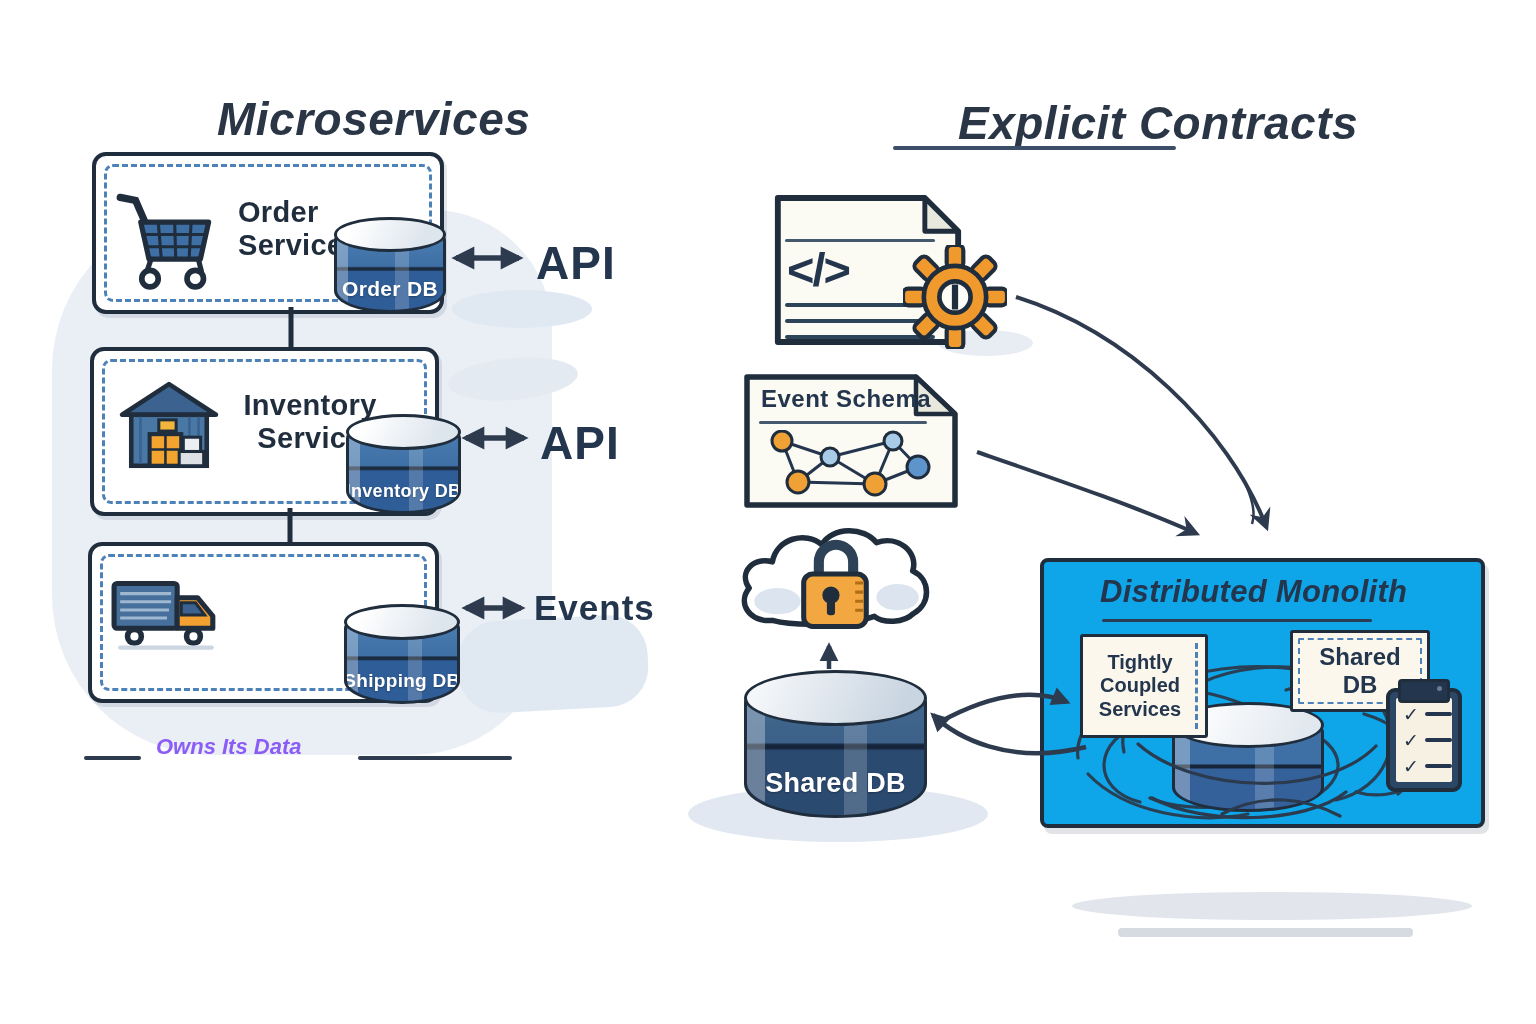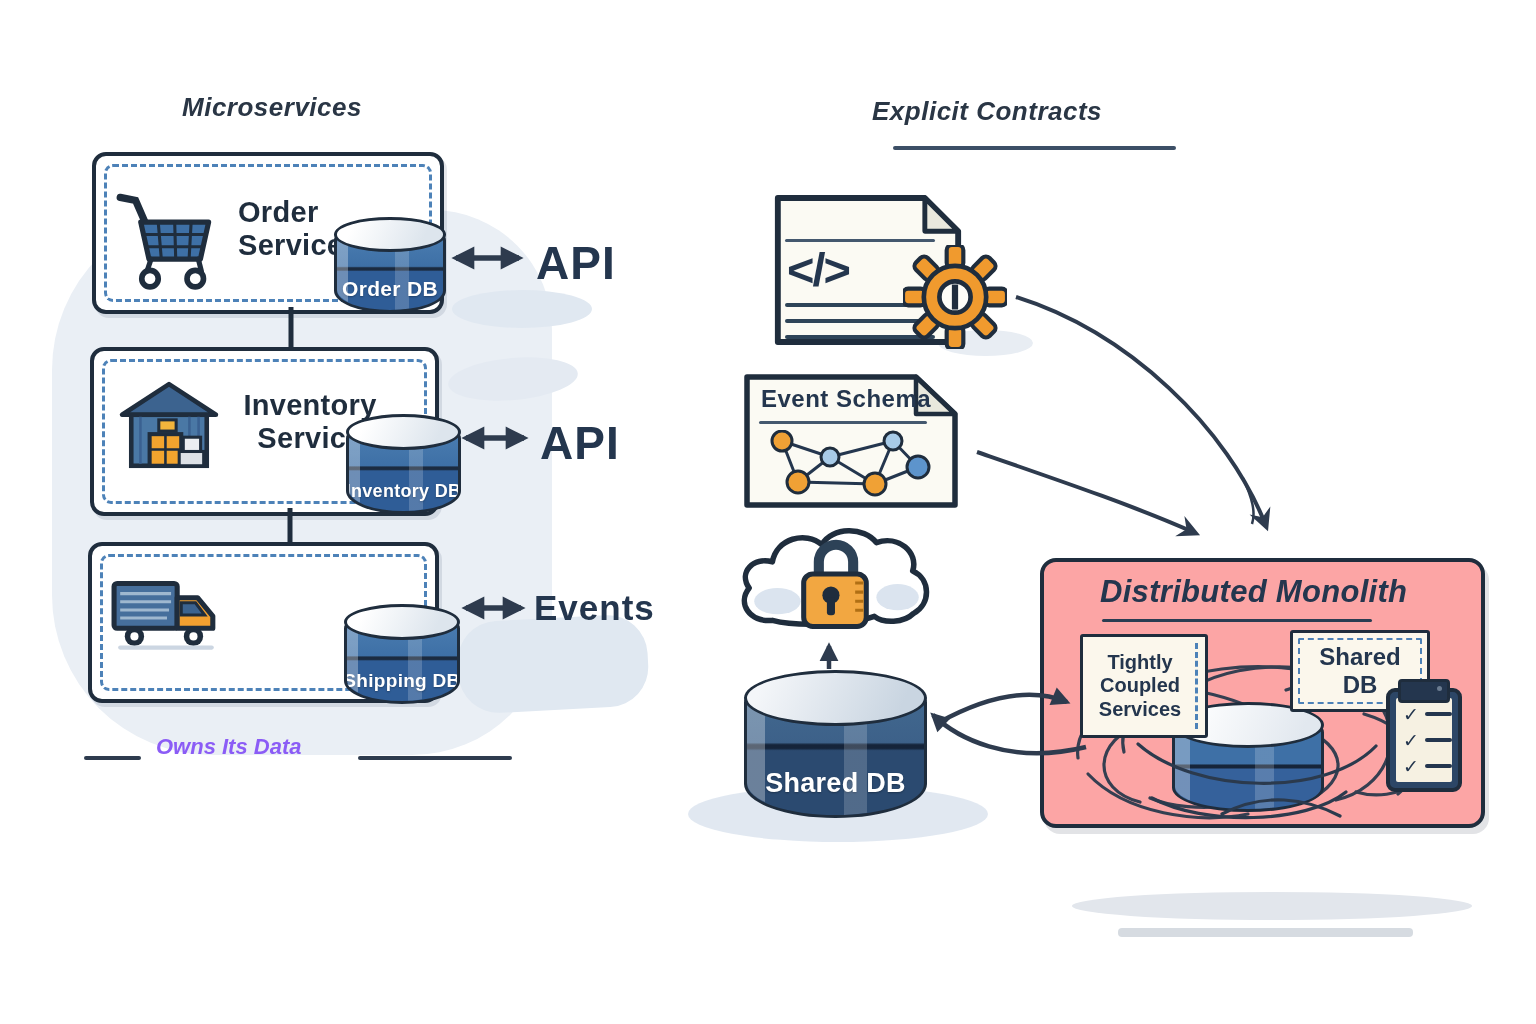--- a/index.html
+++ b/index.html
@@ -4,21 +4,21 @@
 <style>
   html,body{margin:0;padding:0;background:#ffffff;}
   #canvas{position:relative;width:1536px;height:1024px;background:#ffffff;overflow:hidden;
           font-family:"Liberation Sans","DejaVu Sans",sans-serif;color:#1f2d3d;}
   .abs{position:absolute;}
 
   
   .wash{position:absolute;z-index:0;}
 
   
-  .h-title{position:absolute;font-size:26px;font-weight:600;font-style:italic;color:#2a3645;letter-spacing:.5px;z-index:5;}
+  .h-title{position:absolute;font-size:46px;font-weight:600;font-style:italic;color:#2a3645;letter-spacing:.5px;z-index:5;margin-left:35px;}
   .underline{position:absolute;background:#3c4f66;border-radius:2px;z-index:5;}
 
   
   .svcbox{position:absolute;background:#ffffff;border:4px solid #1f2d3d;border-radius:14px;z-index:4;box-shadow:3px 4px 0 rgba(40,60,90,.12);}
   .svcbox .dash{position:absolute;inset:8px;border:3px dashed #4d82b8;border-radius:9px;}
   .svcname{position:absolute;font-size:29px;font-weight:600;color:#1f2d3d;line-height:1.15;letter-spacing:.3px;z-index:5;}
   .chlabel{position:absolute;font-size:46px;font-weight:700;color:#24364e;z-index:6;letter-spacing:1px;}
   .caption{position:absolute;font-size:22px;font-weight:600;font-style:italic;color:#8b5cf6;z-index:5;}
   .capline{position:absolute;height:4px;background:#2e3b4e;border-radius:2px;z-index:5;}
 
@@ -41,21 +41,21 @@
   .db .hl{position:absolute;inset:0;z-index:1;border-radius:inherit;
           background:linear-gradient(90deg,rgba(255,255,255,.30) 0 10%,rgba(255,255,255,0) 10% 55%,rgba(255,255,255,.18) 55% 68%,rgba(255,255,255,0) 68%);}
 
   
   .doc{position:absolute;z-index:4;}
   .doc .t{position:absolute;font-weight:800;color:#24364e;letter-spacing:.5px;}
   .doc .ln{position:absolute;background:#2e4458;border-radius:2px;}
   .code{position:absolute;font-weight:800;color:#24364e;letter-spacing:-2px;}
 
   
-  .monolith{position:absolute;background:#fca5a5;border:4px solid #1f2d3d;border-radius:16px;z-index:3;
+  .monolith{position:absolute;background:#0ea5e9;border:4px solid #1f2d3d;border-radius:8px;z-index:3;
             box-shadow:4px 6px 0 rgba(60,70,90,.15);}
   .mono-title{position:absolute;font-size:31px;font-weight:600;font-style:italic;color:#24364e;z-index:6;letter-spacing:.3px;}
   .innerbox{position:absolute;background:#fbf7ec;border:3px solid #1f2d3d;border-radius:3px;z-index:6;
             display:flex;align-items:center;justify-content:center;text-align:center;
             font-size:20px;font-weight:600;color:#24364e;line-height:1.18;}
   .innerbox.dashright::after{content:"";position:absolute;top:6px;bottom:6px;right:7px;border-right:3px dashed #4d82b8;}
   .innerbox.dashinset::before{content:"";position:absolute;inset:5px;border:2.5px dashed #4d82b8;border-radius:2px;}
 
   
   .clipboard{position:absolute;width:76px;height:104px;background:#2c4666;border:4px solid #1f2d3d;border-radius:9px;
@@ -153,21 +153,21 @@
         <span class="db-label" style="font-size:19px;">Shipping DB</span>
       </div>
     <div class="db-top"></div>
   </div>
   <div class="chlabel" style="left:534px;top:588px;font-size:35px;font-weight:600;">Events</div>
 
   <div class="capline" style="left:84px;top:756px;width:57px;"></div>
   <div class="caption" style="left:156px;top:734px;">Owns Its Data</div>
   <div class="capline" style="left:358px;top:756px;width:154px;"></div>
 
-  <div class="h-title" style="left:872px;top:96px;">Explicit Contracts</div>
+  <div class="h-title" style="left:923px;top:96px;">Explicit Contracts</div>
   <div class="underline" style="left:893px;top:146px;width:283px;height:3.5px;"></div>
 
   <div class="doc" style="left:770px;top:190px;width:196px;height:160px;">
     <svg width="196" height="160" viewBox="0 0 200 163">
       <path d="M8,8 H158 L192,42 V155 H8 Z" fill="#fbfaf3" stroke="#1f2d3d" stroke-width="6" stroke-linejoin="round"></path>
       <path d="M158,8 V42 H192 Z" fill="#e9e8dd" stroke="#1f2d3d" stroke-width="5" stroke-linejoin="round"></path>
     </svg>
     <div class="ln" style="left:15px;top:49px;width:150px;height:2.5px;background:#44586e;"></div>
     <div class="code" style="left:17px;top:52px;font-size:47px;">&lt;/&gt;</div>
     <div class="ln" style="left:15px;top:113px;width:155px;height:3.5px;"></div>

